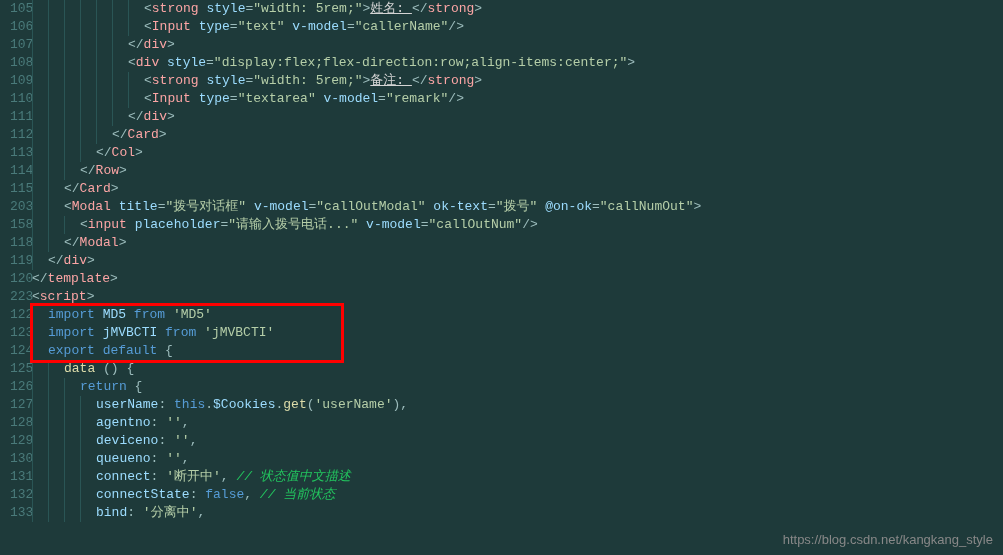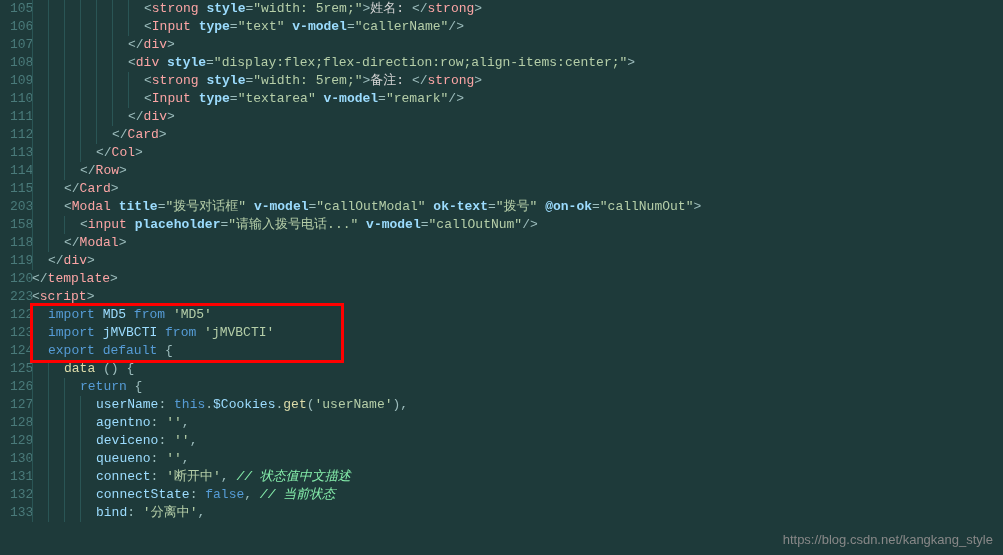--- a/index.html
+++ b/index.html
@@ -35,30 +35,30 @@
 }
 .line { height: 18px; position: relative; }
 .indent-guide {
   display: inline-block;
   border-left: 1px solid #2a5555;
   height: 18px;
   vertical-align: top;
 }
 .punc { color: #9cbcbc; }
 .tag { color: #fca5a5; }
-.attr { color: #9cdcfe; font-weight: bold; }
+.attr { color: #9cdcfe; }
 .str { color: #b5cea8; }
 .kw { color: #569cd6; }
 .fn { color: #dcdcaa; }
 .prop { color: #9cdcfe; }
 .this { color: #569cd6; }
 .bool { color: #569cd6; }
-.cmt { color: #86efac; font-style: italic; }
+.cmt { color: #22c55e; font-style: italic; }
 .txt { color: #d4d4d4; }
-.cjk { color: #d4d4d4; }
+.cjk { color: #d4d4d4; text-decoration: underline; }
 .highlight-box {
   position: absolute;
   border: 3px solid #ff0000;
   pointer-events: none;
   z-index: 10;
 }
 .watermark {
   position: absolute;
   bottom: 6px;
   right: 10px;

